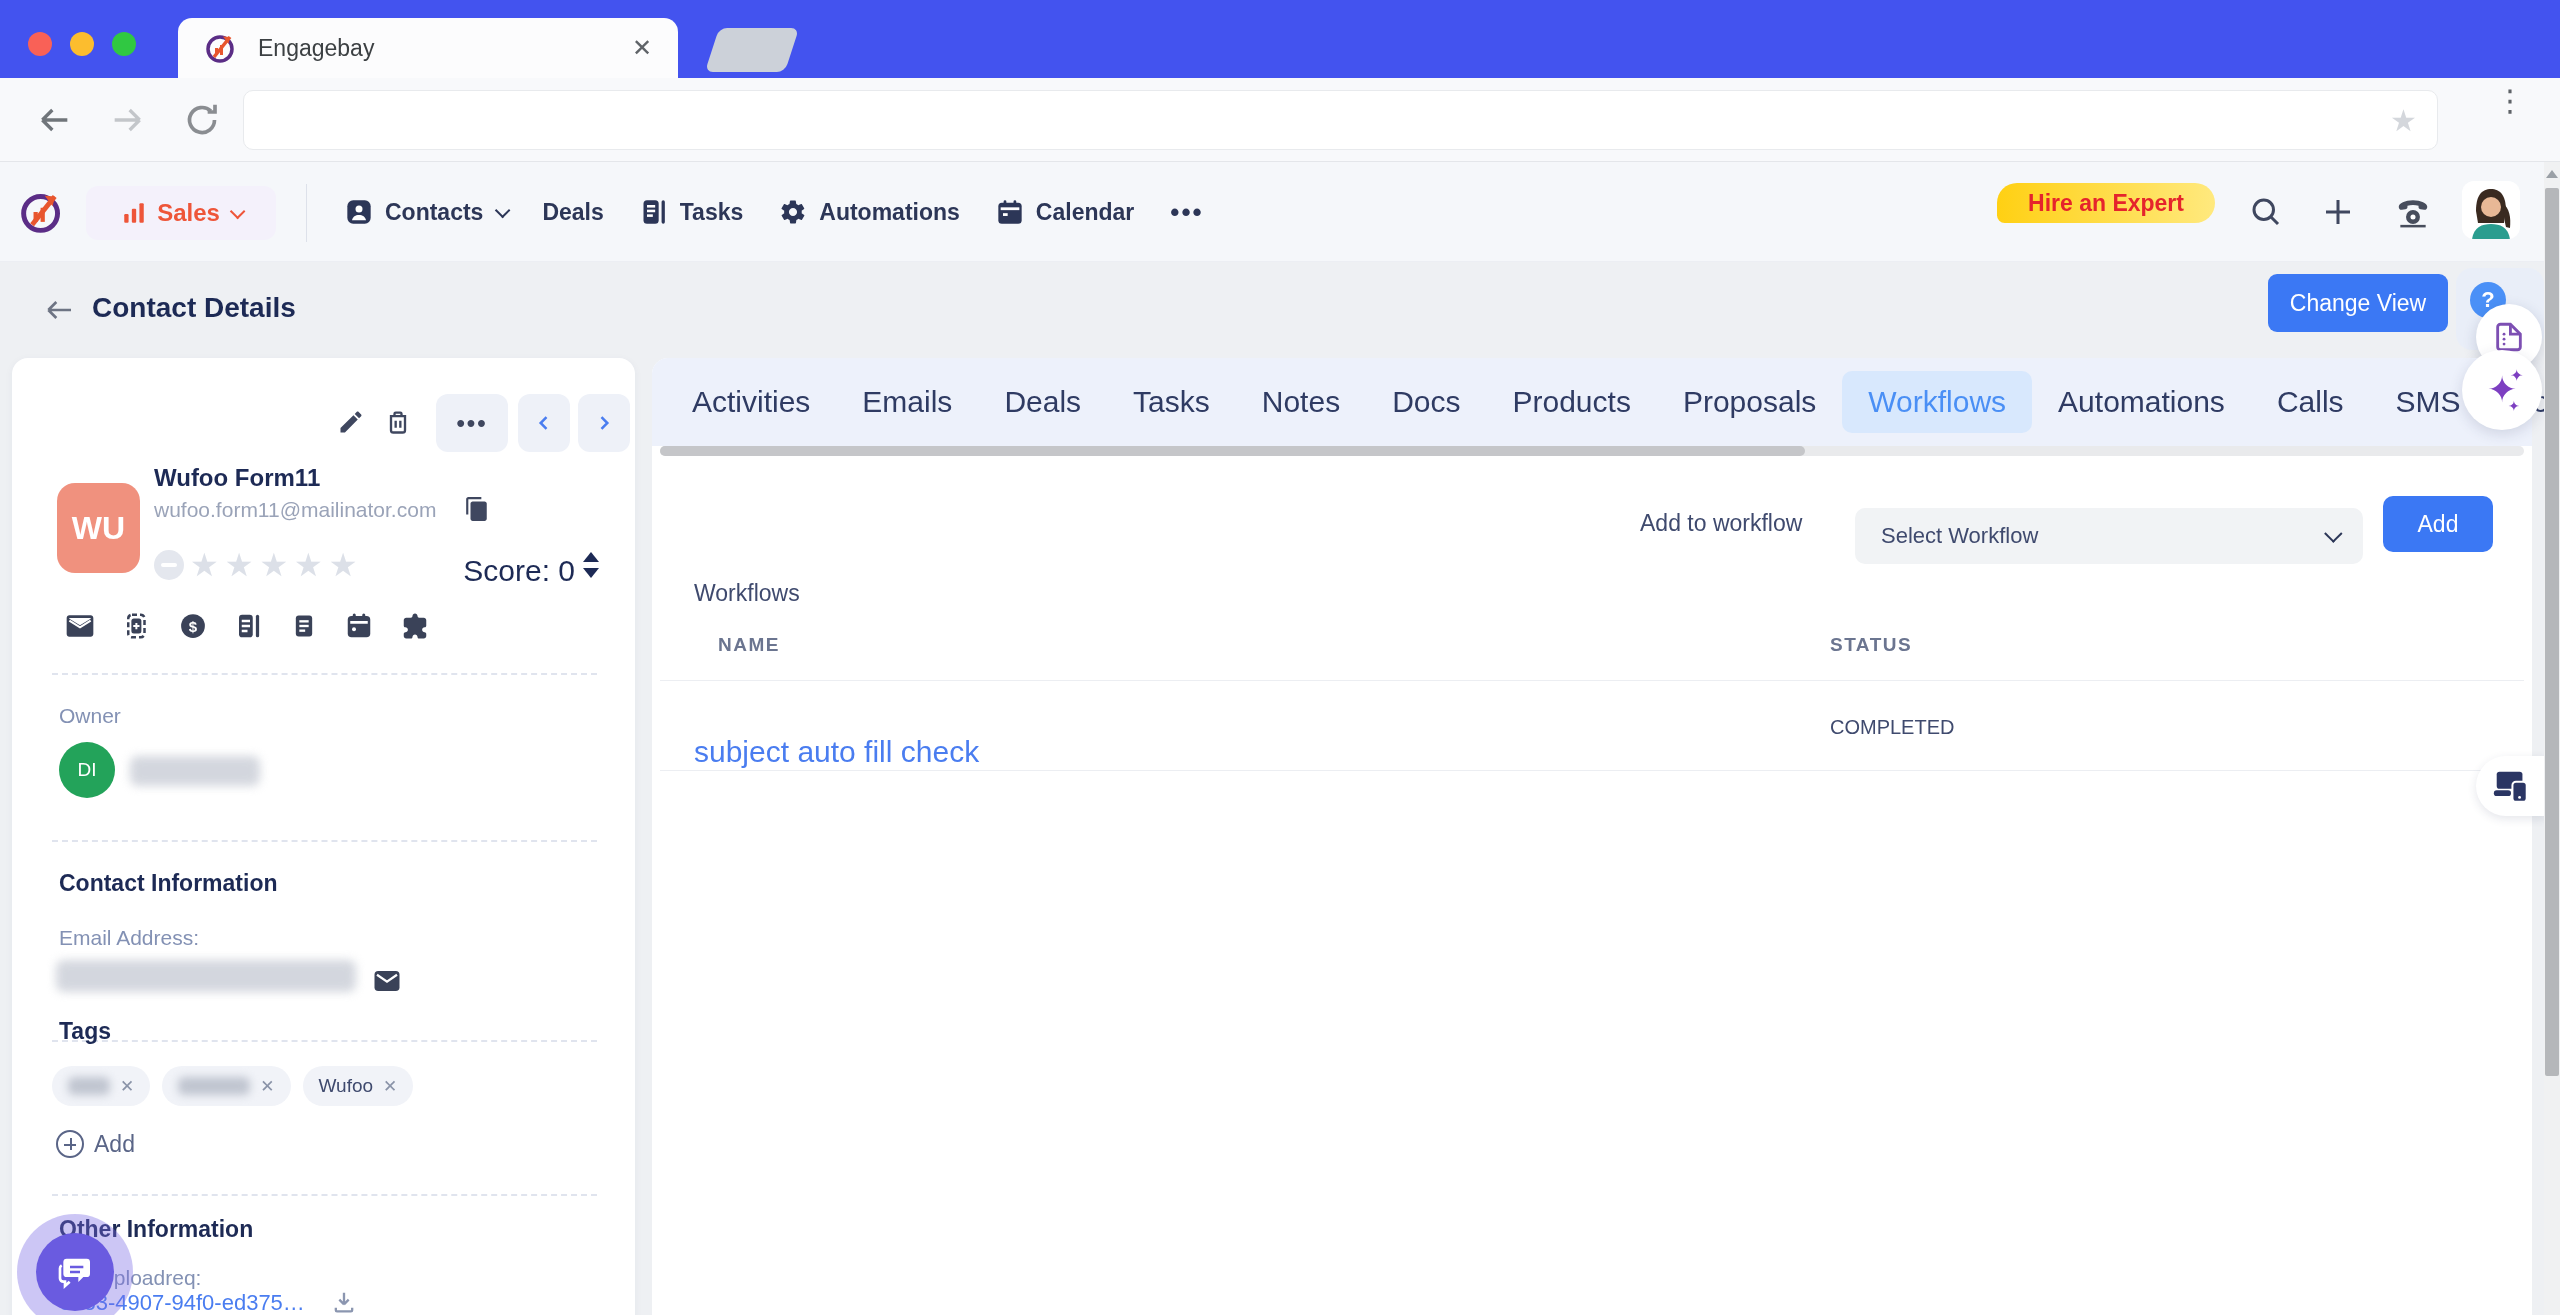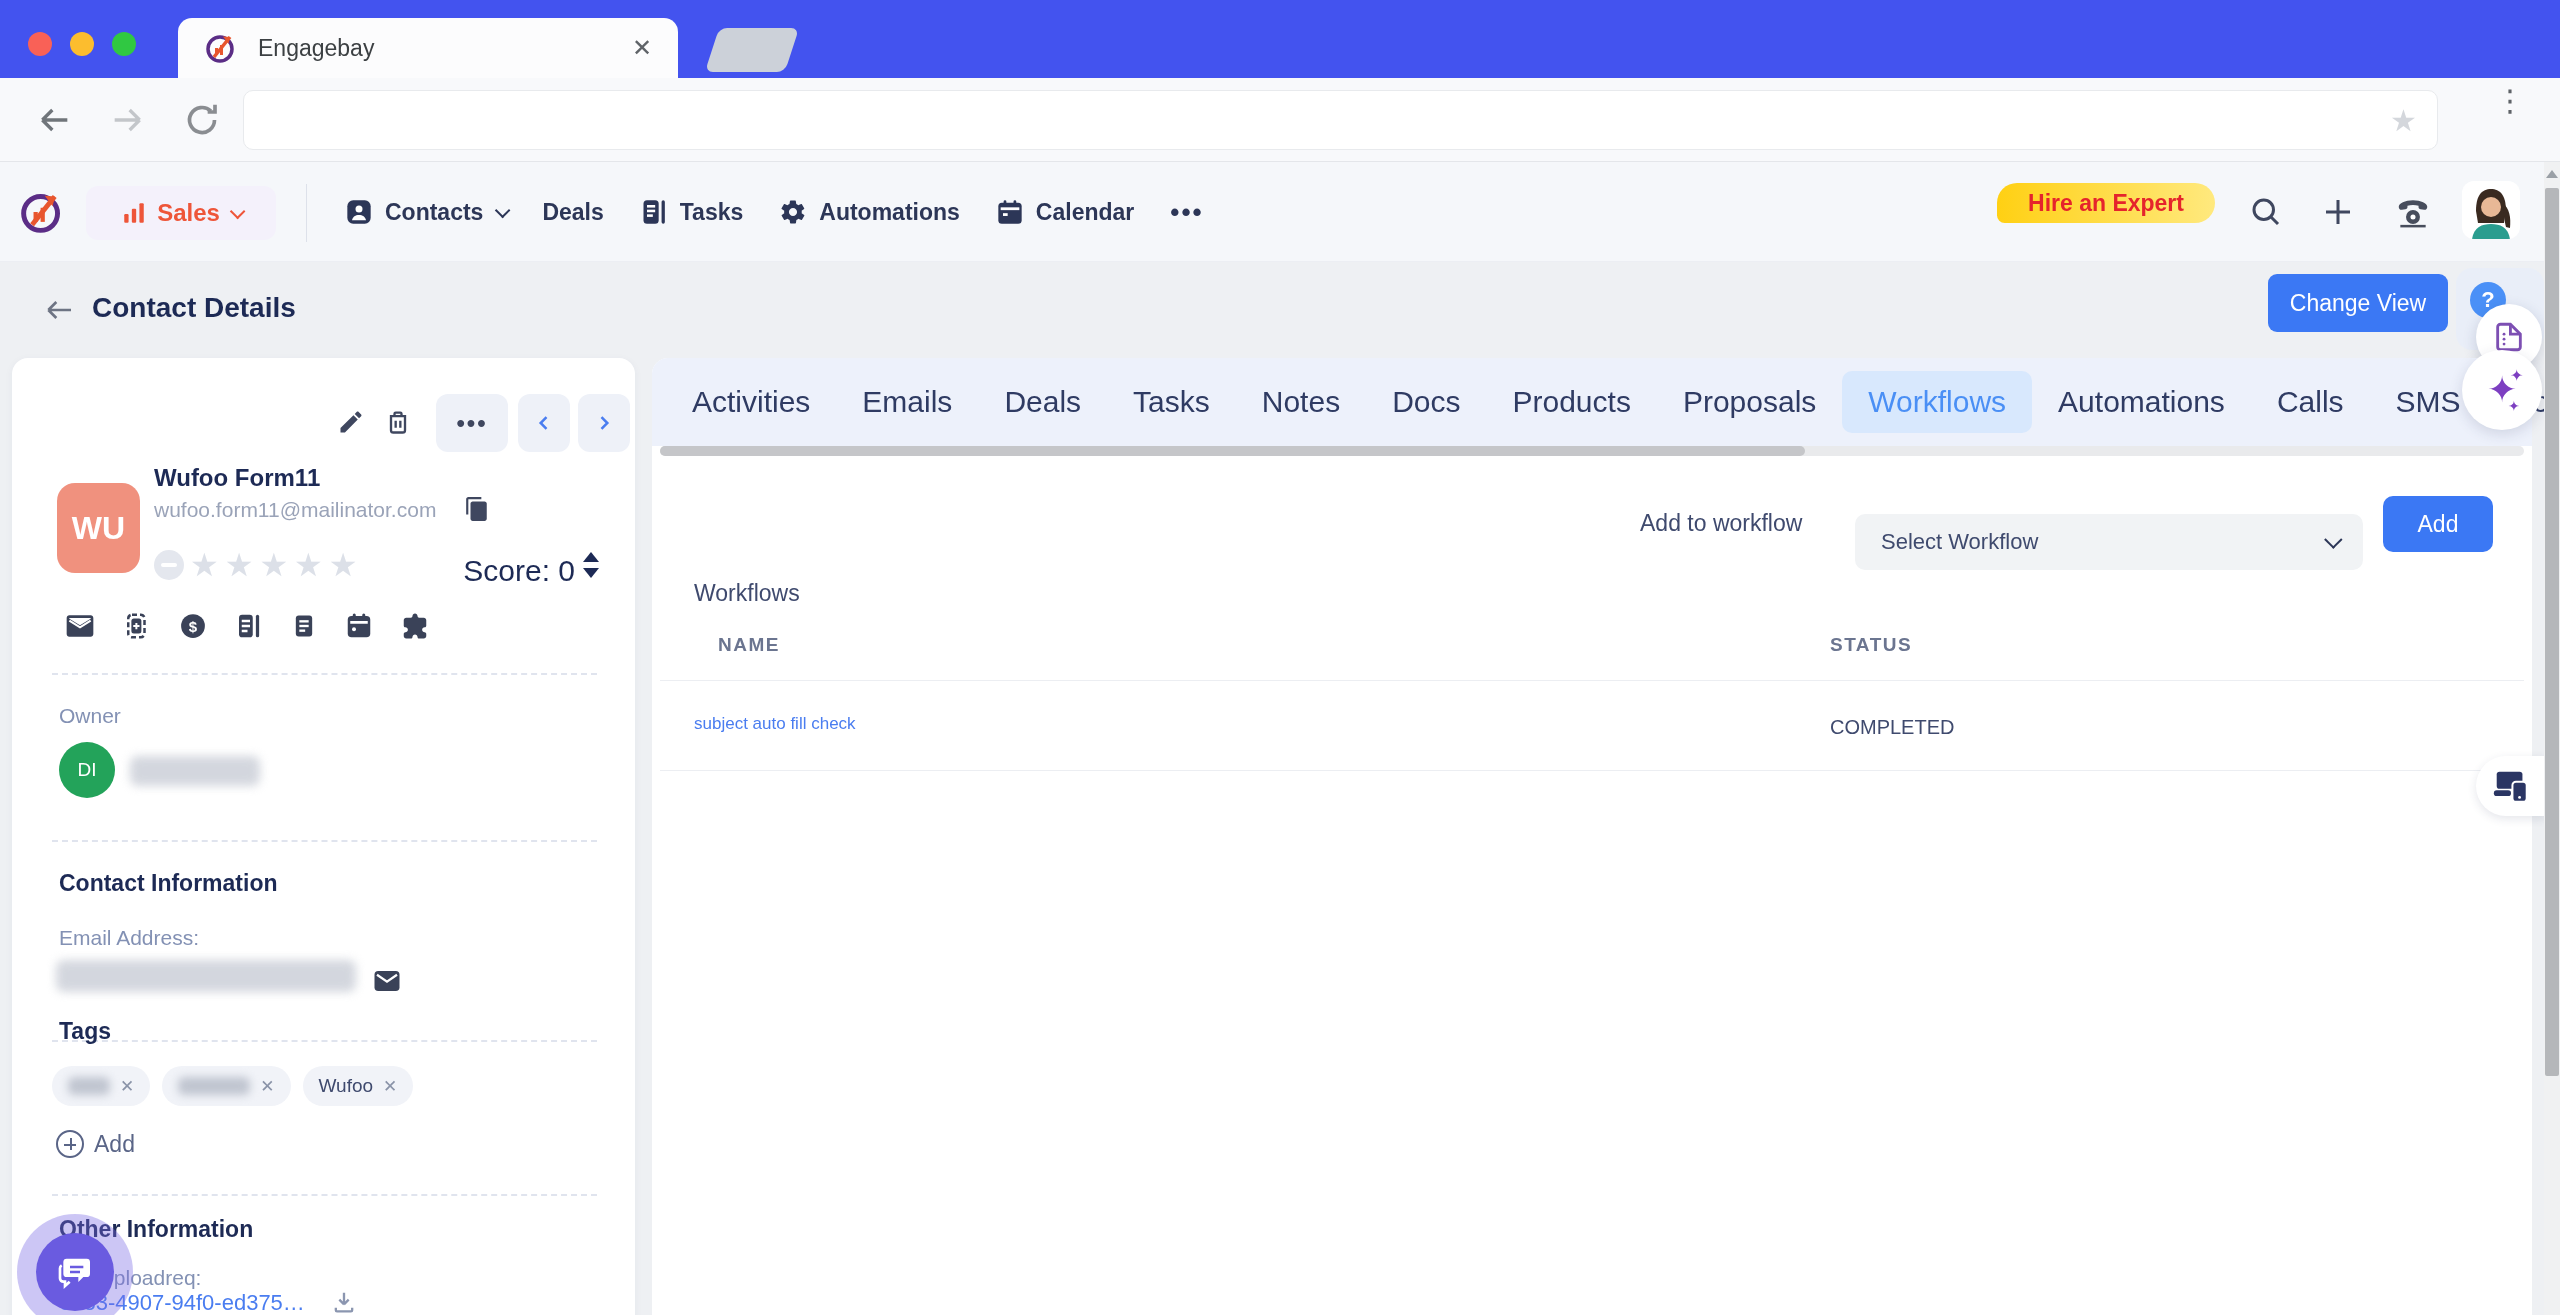--- a/index.html
+++ b/index.html
@@ -122,30 +122,30 @@
   
   .maincard { position:absolute; left:652px; top:358px; width:1880px; height:980px; background:#ffffff; border-radius:16px; }
   .tabsband { position:absolute; left:0; top:0; width:1880px; height:88px; background:#edf1fb; border-radius:16px 16px 0 0;
               display:flex; align-items:center; padding:0 14px; }
   .tab-item { padding:14px 26px; font-size:30px; color:#2f3b63; white-space:nowrap; cursor:pointer; border-radius:10px; }
   .tab-item.active { background:#d8e8fd; color:#4a8ff5; }
   .hscroll { position:absolute; left:8px; top:88px; width:1864px; height:10px; background:#e9eaec; border-radius:5px; }
   .hthumb { position:absolute; left:0; top:0; width:1145px; height:10px; background:#c5c6c9; border-radius:5px; cursor:pointer; }
   .addrow { position:absolute; left:0; top:138px; width:1880px; height:56px; }
   .addrow-label { position:absolute; left:988px; top:14px; font-size:23px; color:#3f4a6e; }
-  .wf-select { position:absolute; left:1203px; top:18px; width:508px; height:56px; background:#f1f3f5; border-radius:10px;
+  .wf-select { position:absolute; left:1203px; top:12px; width:508px; height:56px; background:#f1f3f5; border-radius:10px;
                display:flex; align-items:center; padding:0 26px; cursor:pointer; }
   .wf-select-text { font-size:22px; color:#3f4a6e; flex:1; }
   .sel-caret { width:13px; height:13px; border-right:2px solid #2c3657; border-bottom:2px solid #2c3657; transform:rotate(45deg) translateY(-4px); }
   .wf-add { position:absolute; left:1731px; top:0; width:110px; height:56px; background:#3b78f4; border-radius:10px;
             display:flex; align-items:center; justify-content:center; color:#fff; font-size:23px; cursor:pointer; }
   .wf-title { position:absolute; left:42px; top:222px; font-size:23px; color:#3f4a6e; }
   .col-head { position:absolute; top:276px; font-size:19px; font-weight:bold; letter-spacing:1.5px; color:#6b7590; }
   .row-divider { position:absolute; left:8px; width:1864px; border-top:1px solid #eceef2; }
-  .wf-name { position:absolute; left:42px; top:356px; font-size:17px; color:#4a7df0; cursor:pointer; }
+  .wf-name { position:absolute; left:42px; top:377px; font-size:30px; color:#4a7df0; cursor:pointer; }
   .wf-status { position:absolute; left:1178px; top:358px; font-size:20px; color:#3f4a6e; }
 
   
   .sparkle-circle { position:absolute; left:2462px; top:350px; width:80px; height:80px; border-radius:50%; background:#ffffff;
                     box-shadow:0 4px 14px rgba(40,50,90,.15); display:flex; align-items:center; justify-content:center; cursor:pointer; }
   .sparkle-main { color:#7d3fc1; font-size:36px; line-height:36px; }
   .sparkle-sub { color:#7d3fc1; font-size:16px; position:absolute; left:48px; top:16px; }
   .sparkle-sub2 { color:#7d3fc1; font-size:14px; position:absolute; left:46px; top:48px; }
   .devices-tab { position:absolute; left:2476px; top:756px; width:70px; height:60px; background:#ffffff; border-radius:30px 0 0 30px;
                  box-shadow:0 3px 10px rgba(40,50,90,.12); display:flex; align-items:center; justify-content:center; cursor:pointer; }

